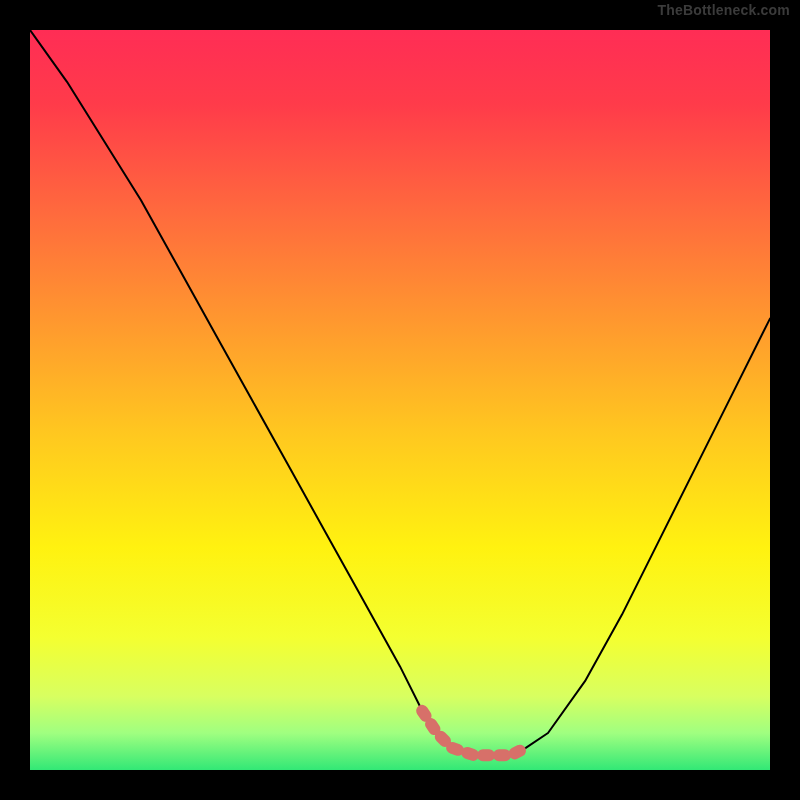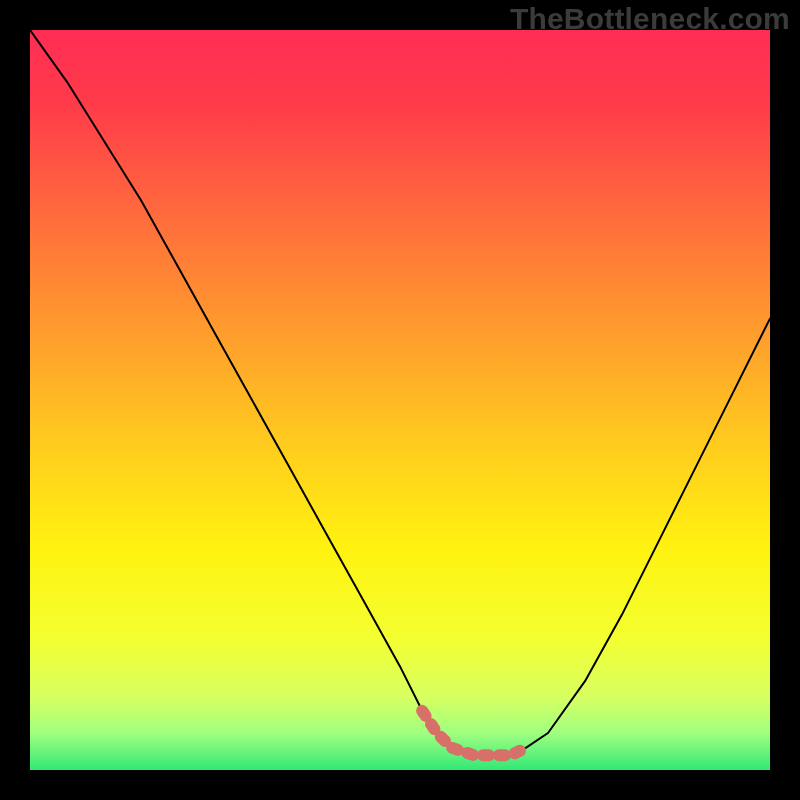--- a/index.html
+++ b/index.html
@@ -15,21 +15,21 @@
     position: relative;
     width: 800px;
     height: 800px;
     background: #000;
   }
   .watermark {
     position: absolute;
     top: 2px;
     right: 10px;
     color: #3b3b3b;
-    font-size: 30px;
+    font-size: 14px;
     font-weight: 600;
     letter-spacing: 0.2px;
     z-index: 10;
   }
   .plot-wrap {
     position: absolute;
     left: 30px;
     top: 30px;
     width: 740px;
     height: 740px;

